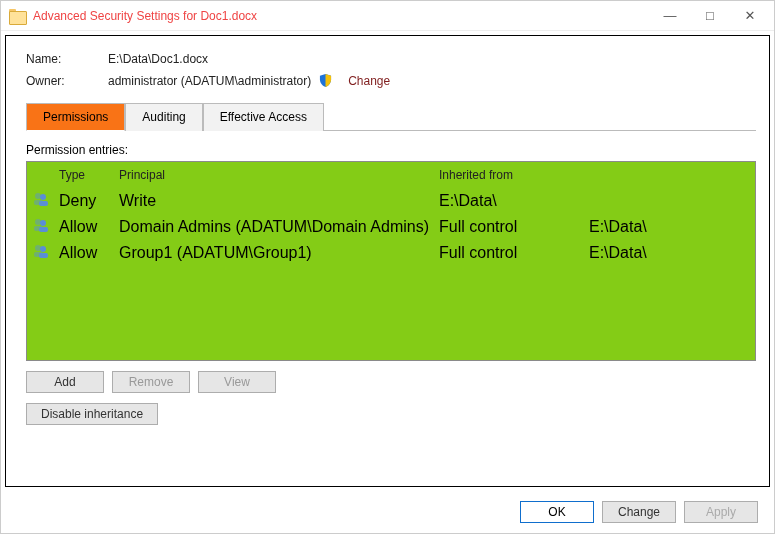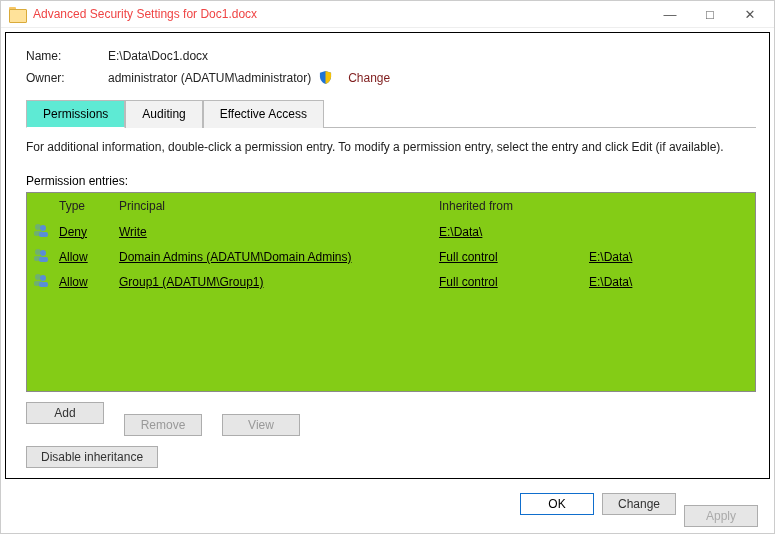--- a/index.html
+++ b/index.html
@@ -64,54 +64,54 @@
     padding: 6px 16px;
     border: 1px solid #bbb;
     border-bottom: none;
     background: #f2f2f2;
     margin-right: 0px;
     font-size: 12px;
     position: relative;
     top: 1px;
   }
   .tab.active {
-    background: #5eead4;
+    background: #f97316;
     border-bottom: 1px solid #fff;
   }
   .instr { margin: 12px 0 8px 0; color:#222; }
   .sub-label { margin: 12px 0 4px 0; }
   .table {
     border: 1px solid #8a8a8a;
     height: 200px;
     overflow: hidden;
     background:#84cc16;
   }
   .table-head, .table-row {
     display:grid;
     grid-template-columns: 26px 60px 320px 150px 1fr;
     align-items:center;
     padding: 3px 4px;
   }
   .table-head { color:#222; border-bottom: 0px; }
   .table-head .cell { padding: 3px 2px; }
-  .table-row .cell { padding: 1px 2px; white-space:nowrap; overflow:hidden; text-overflow:ellipsis; font-size:12px;text-decoration:underline; }
+  .table-row .cell { padding: 1px 2px; white-space:nowrap; overflow:hidden; text-overflow:ellipsis; font-size:16px; }
   .group-icon {
     display:inline-block; width:16px; height:14px; position:relative;
   }
   .group-icon svg { width:16px; height:14px; }
-  .btn-row { display:flex; gap:20px; margin-top:10px; }
+  .btn-row { display:flex; gap:8px; margin-top:10px; }
   .btn {
     min-width: 78px; height: 22px;
     border: 1px solid #adadad;
     background: #e6e6e6;
     padding: 0 12px;
     font-size: 12px; color:#333;
     display:inline-flex; align-items:center; justify-content:center;
   }
-  .btn.disabled { color:#999;margin-top:12px; }
+  .btn.disabled { color:#999; }
   .disable-row { margin-top:10px; }
   .disable-row .btn { min-width:auto; padding:0 14px; }
   .footer {
     display:flex; justify-content:flex-end; gap:8px;
     padding: 10px 16px;
   }
   .footer .btn { min-width: 74px; height:22px; }
   .footer .btn.primary { border:1px solid #0f6ecd; background:#fff; color:#000; }
   .footer .btn.disabled { color:#aaa; }
 </style>
@@ -148,21 +148,20 @@
       </span>
       <span class="change-link">Change</span>
     </div>
 
     <div class="tabs">
       <div class="tab active">Permissions</div>
       <div class="tab">Auditing</div>
       <div class="tab">Effective Access</div>
     </div>
 
-    <div class="instr">For additional information, double-click a permission entry. To modify a permission entry, select the entry and click Edit (if available).</div>
     <div class="sub-label">Permission entries:</div>
 
     <div class="table">
       <div class="table-head">
         <div class="cell"></div>
         <div class="cell">Type</div>
         <div class="cell">Principal</div>
         <div class="cell">Inherited from</div>
       </div>
 

